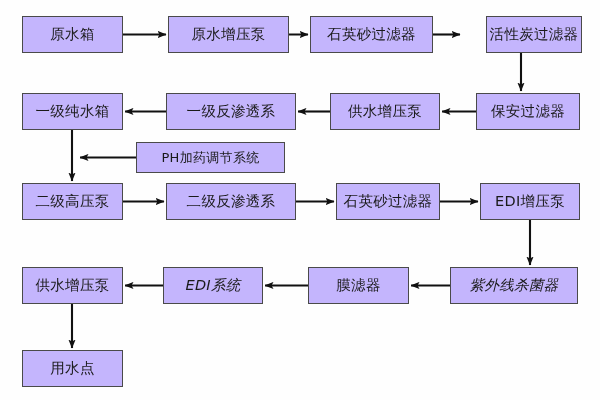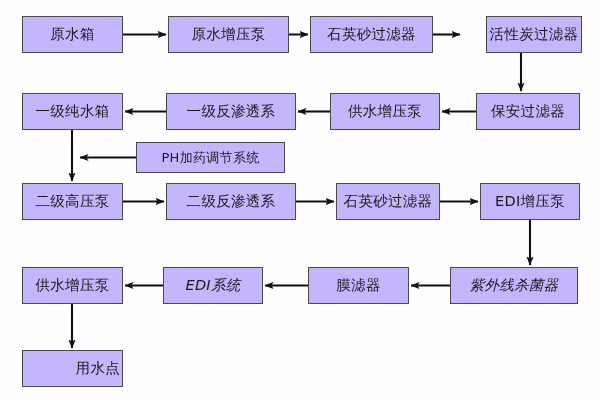--- a/index.html
+++ b/index.html
@@ -138,17 +138,17 @@
   <div class="node-box" style="left:163px; top:267px; width:100px; height:37px;font-style:italic;">
     <span class="node-label">EDI系统</span>
   </div>
   <div class="node-box" style="left:308px; top:267px; width:101px; height:37px;">
     <span class="node-label">膜滤器</span>
   </div>
   <div class="node-box" style="left:450px; top:267px; width:128px; height:37px;font-style:italic;">
     <span class="node-label">紫外线杀菌器</span>
   </div>
 
-  <div class="node-box" style="left:22px;  top:350px; width:101px; height:37px;justify-content:flex-end;">
+  <div class="node-box" style="left:22px;  top:350px; width:101px; height:37px;">
     <span class="node-label">用水点</span>
   </div>
 
 </div>
 
 </body></html>

